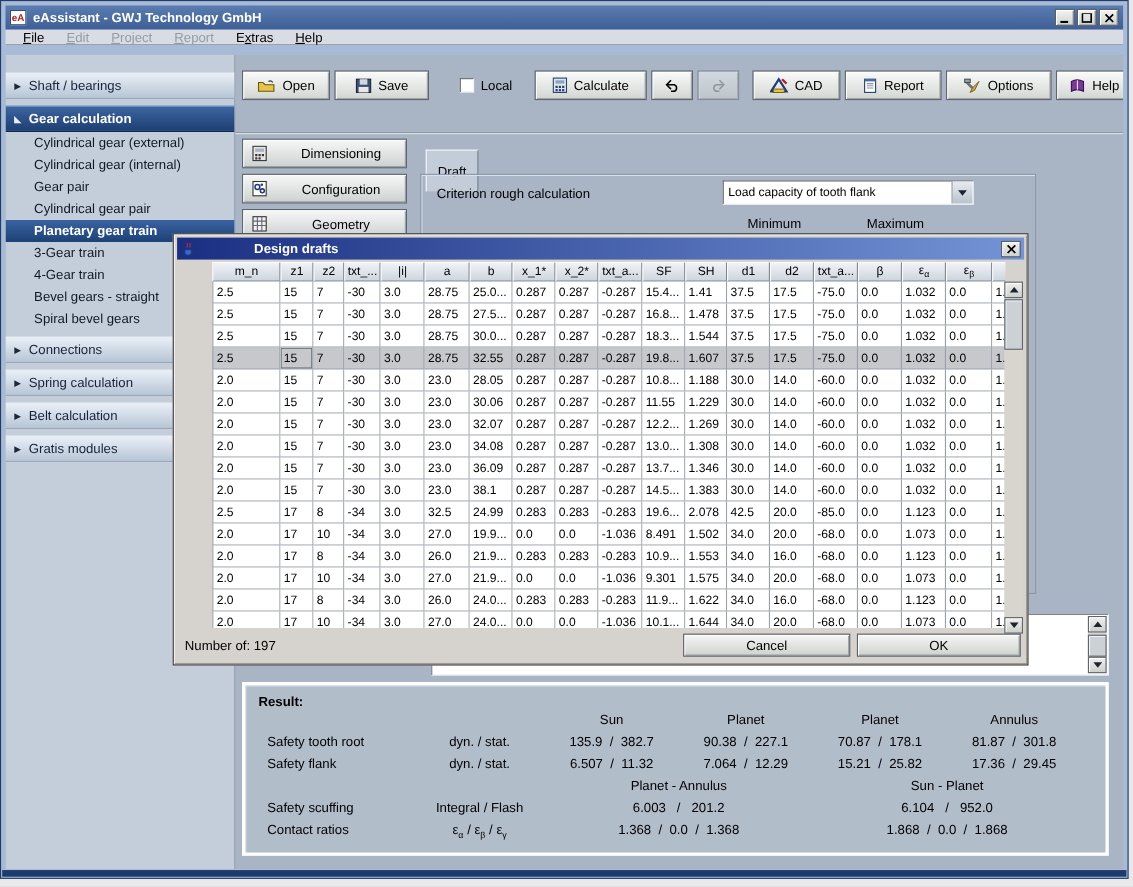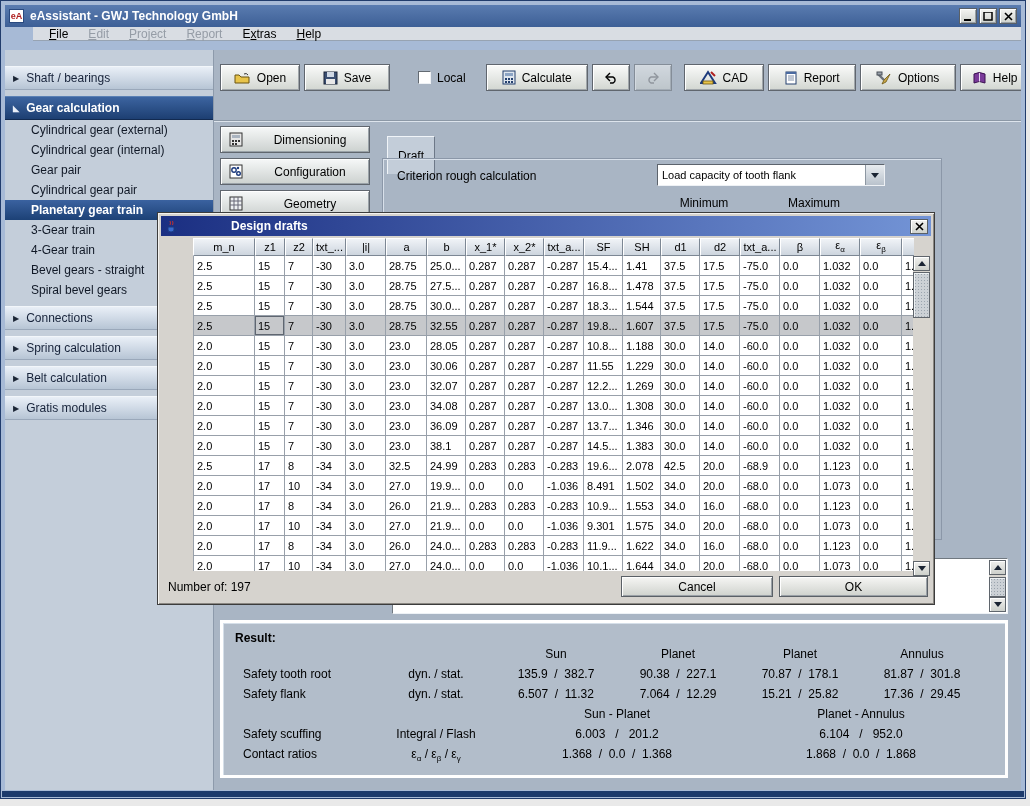--- a/index.html
+++ b/index.html
@@ -11,21 +11,21 @@
   .titlebar { position:absolute; left:4px; top:4px; right:4px; height:22px;
     background:linear-gradient(180deg,#5a7cb0,#3d5f96); display:flex; align-items:center; padding:0 4px; }
   .app-icon { width:15px; height:14px; background:#fff; border:1px solid #2a4a80; color:#b02020;
     font-size:9px; font-weight:bold; text-align:center; line-height:12px; margin-right:6px; }
   .title-text { color:#fff; font-size:12px; font-weight:bold; flex:1; }
   .winbtn { width:18px; height:16px; background:linear-gradient(180deg,#f4f4f2,#cfd2cd); border:1px solid #5a6066;
     box-shadow:inset 1px 1px 0 #fff, inset -1px -1px 0 #98a0a6; margin-left:2px; display:flex; align-items:center; justify-content:center; }
 
   
   .menubar { position:absolute; left:4px; top:26px; right:4px; height:14px; background:#d9dde3;
-    border-bottom:1px solid #97a3b2; display:flex; align-items:center; padding-left:6px;margin-left:28px; }
+    border-bottom:1px solid #97a3b2; display:flex; align-items:center; padding-left:6px; }
   .menu-item { font-size:12px; color:#000; padding:3px 10px; }
   .menu-item.disabled { color:#959ca6; }
   .key { text-decoration:underline; }
 
   
   .content { position:absolute; left:4px; top:49px; right:4px; bottom:8px; background:#a9b5c4; overflow:hidden; }
 
   
   .sidebar { position:absolute; left:0; top:0; width:209px; bottom:0; background:#c4ceda; border-right:1px solid #8d9aab; padding-top:10px; }
   .sb-group { height:24px; margin-top:6px; display:flex; align-items:center; padding-left:8px;
@@ -369,22 +369,22 @@
 
           <div class="c lbl">Safety flank</div>
           <div class="c">dyn. / stat.</div>
           <div class="c">6.507  /  11.32</div>
           <div class="c">7.064  /  12.29</div>
           <div class="c">15.21  /  25.82</div>
           <div class="c">17.36  /  29.45</div>
 
           <div class="c lbl"></div>
             <div class="c"></div>
+          <div class="c span2">Planet - Annulus</div>
           <div class="c span2">Sun - Planet</div>
-          <div class="c span2">Planet - Annulus</div>
 
           <div class="c lbl">Safety scuffing</div>
           <div class="c">Integral / Flash</div>
           <div class="c span2">6.003   /   201.2</div>
           <div class="c span2">6.104   /   952.0</div>
 
           <div class="c lbl">Contact ratios</div>
           <div class="c"><span>ε</span><sub>α</sub><span> / ε</span><sub>β</sub><span> / ε</span><sub>γ</sub></div>
           <div class="c span2">1.368  /  0.0  /  1.368</div>
           <div class="c span2">1.868  /  0.0  /  1.868</div>
@@ -671,21 +671,21 @@
                 <td>3.0</td>
                 <td>32.5</td>
                 <td>24.99</td>
                 <td>0.283</td>
                 <td>0.283</td>
                 <td>-0.283</td>
                 <td>19.6...</td>
                 <td>2.078</td>
                 <td>42.5</td>
                 <td>20.0</td>
-                <td>-68.9</td>
+                <td>-85.0</td>
                 <td>0.0</td>
                 <td>1.123</td>
                 <td>0.0</td>
                 <td>1.123</td>
               </tr>
               <tr>
                 <td>2.0</td>
                 <td>17</td>
                 <td>10</td>
                 <td>-34</td>

